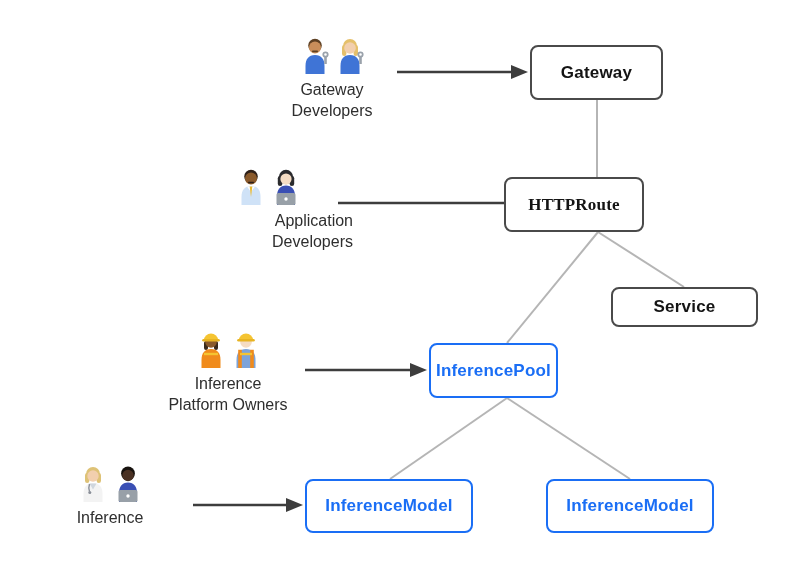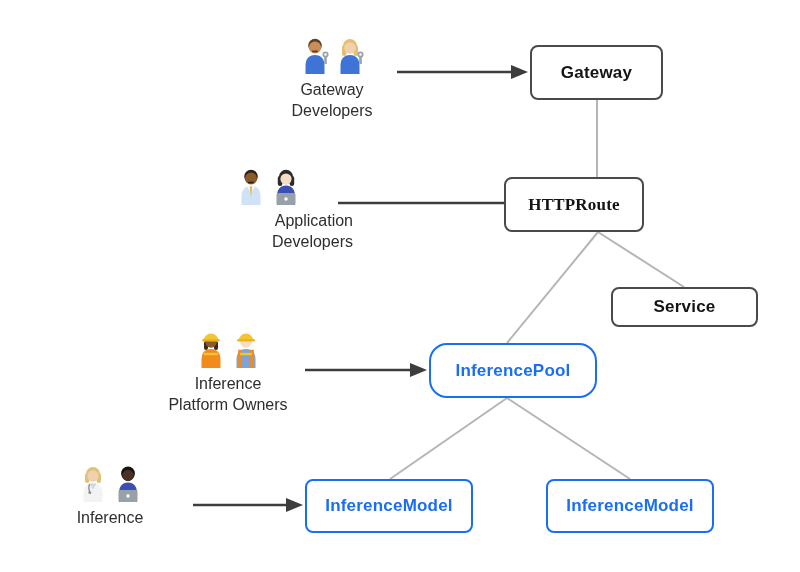--- a/index.html
+++ b/index.html
@@ -45,21 +45,21 @@
   .actor .label {
     margin-top: 5px;
     font-size: 16px;
     line-height: 21px;
     color: #2e2e2e;
   }
   
   #node-gateway        { left: 530px; top: 45px;  width: 133px; height: 55px; }
   #node-httproute      { left: 504px; top: 177px; width: 140px; height: 55px; font-family: Liberation Serif, serif; }
   #node-service        { left: 611px; top: 287px; width: 147px; height: 40px; }
-  #node-inferencepool  { left: 429px; top: 343px; width: 168px; height: 55px; border-radius: 18px; }
+  #node-inferencepool  { left: 429px; top: 343px; width: 129px; height: 55px; }
   #node-inferencemodel-left  { left: 305px; top: 479px; width: 168px; height: 54px; }
   #node-inferencemodel-right { left: 546px; top: 479px; width: 168px; height: 54px; }
   
   #actor-cluster-operators        { left: 247px; top: 36px; }
   #actor-application-developers   { left: 183px; top: 167px; text-align: right; }
   #actor-inference-platform-owners{ left: 143px; top: 330px; }
   #actor-inference-workload-owners{ left: 25px;  top: 464px; }
 </style>
 </head>
 <body>

